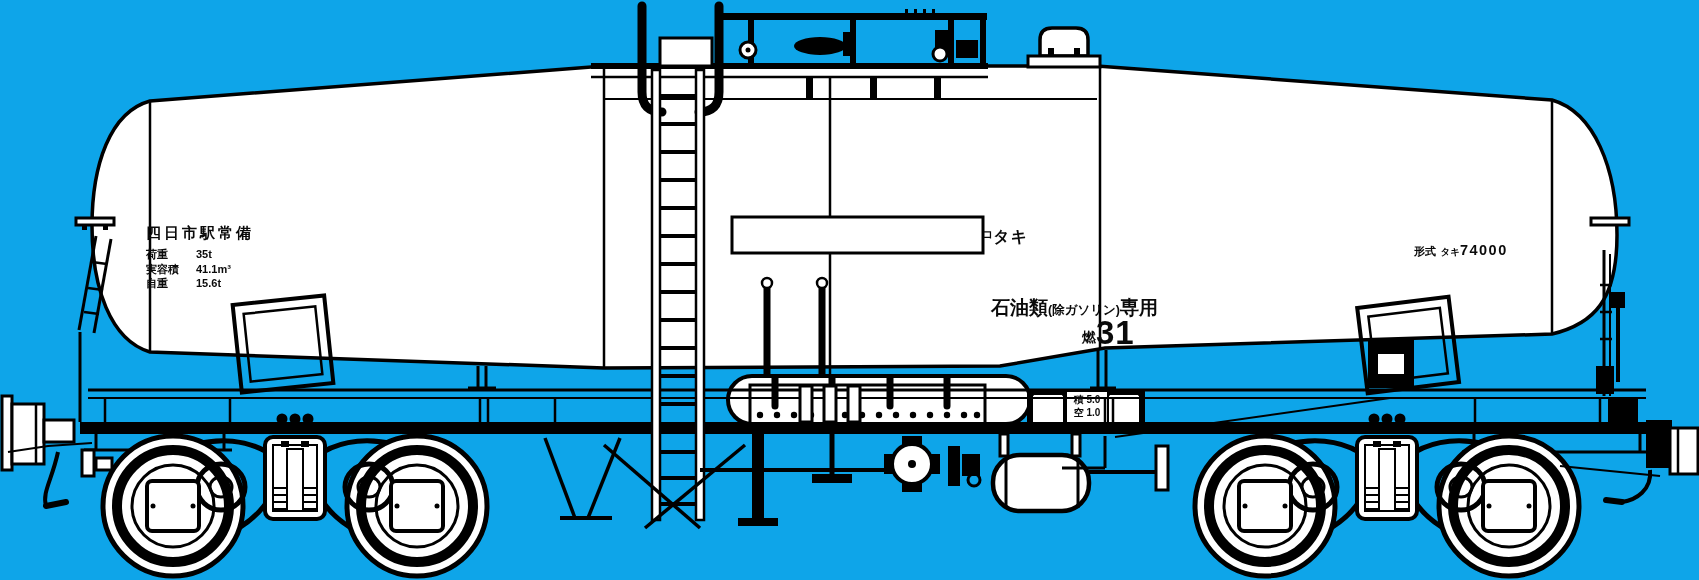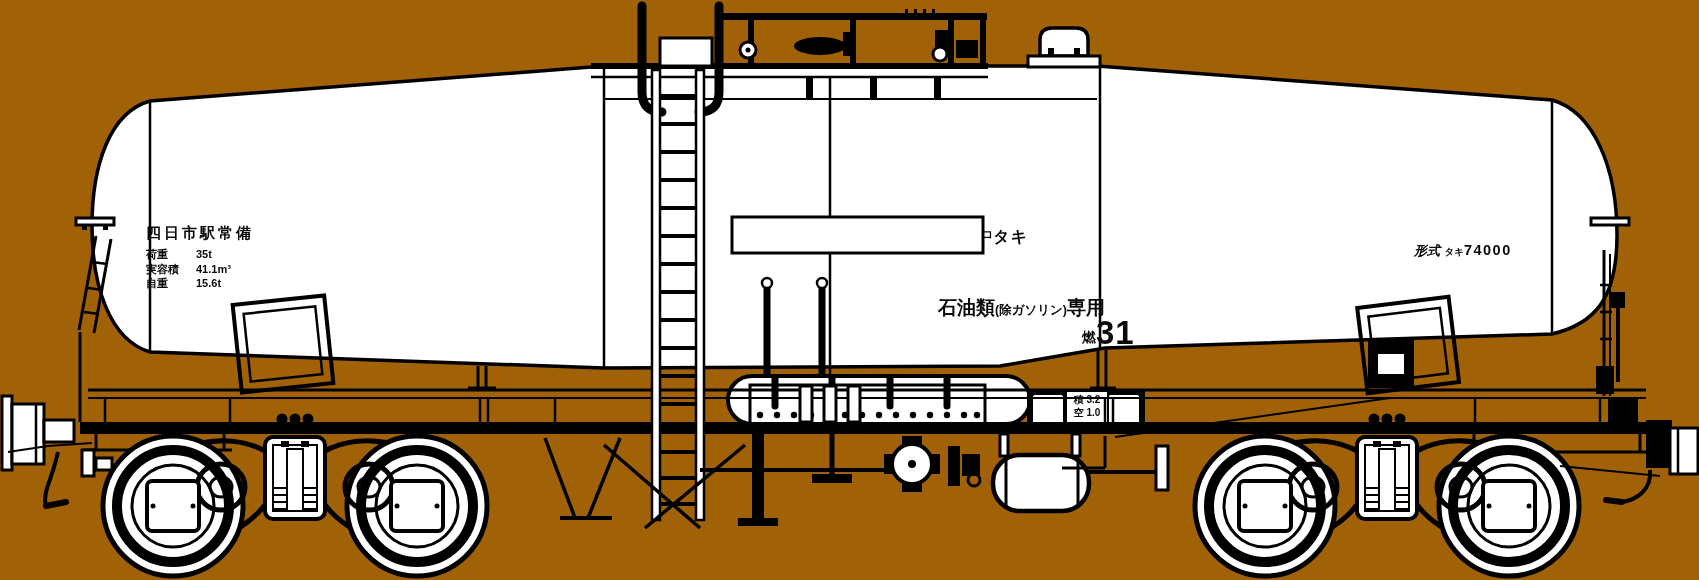--- a/index.html
+++ b/index.html
@@ -1,35 +1,35 @@
 <!DOCTYPE html>
 <html><head>
 <meta charset="utf-8">
 <style>
   html,body{margin:0;padding:0;background:#fff;}
-  .stage{position:relative;width:1699px;height:580px;background:#a16207;overflow:hidden;
+  .stage{position:relative;width:1699px;height:580px;background:#0ea5e9;overflow:hidden;
          font-family:"Liberation Sans","DejaVu Sans",sans-serif;color:#0a0a0a;}
   .stage svg{position:absolute;left:0;top:0;}
   .txt{position:absolute;white-space:nowrap;color:#0a0a0a;}
   .station{left:146px;top:224px;font-size:15px;font-weight:bold;letter-spacing:3px;}
   .specs{left:146px;top:247px;font-size:11px;font-weight:bold;}
   .spec-row{display:flex;height:14.5px;line-height:14.5px;}
   .spec-key{width:50px;}
   .spec-val{}
   .reporting{left:982px;top:227px;font-weight:bold;}
   .rep-small{font-size:11px;vertical-align:4px;}
   .rep-big{font-size:16px;letter-spacing:1px;}
-  .use{left:938px;top:295px;font-weight:bold;}
+  .use{left:991px;top:295px;font-weight:bold;}
   .use-big{font-size:19px;}
   .use-small{font-size:12.5px;}
   .fuel{left:1082px;top:314px;font-weight:bold;}
   .fuel-small{font-size:14px;vertical-align:2px;}
   .fuel-big{font-size:33px;letter-spacing:1px;}
   .typeno{left:1414px;top:241px;font-weight:bold;}
-  .type-label{font-size:13px;font-style:italic;}
+  .type-label{font-size:11px;}
   .type-kana{font-size:9.5px;}
   .type-num{font-size:14.5px;letter-spacing:1.5px;}
   .placard{left:1066px;top:393px;width:42px;font-size:10px;font-weight:bold;line-height:13px;text-align:center;}
 </style>
 </head>
 <body>
 
 <div class="stage">
 
 <svg width="1699" height="580" viewBox="0 0 1699 580">
@@ -389,17 +389,17 @@
 <div class="txt fuel">
   <span class="fuel-small">燃</span><span class="fuel-big">31</span>
 </div>
 
 <div class="txt typeno">
   <span class="type-label">形式</span>
   <span class="type-kana">タキ</span><span class="type-num">74000</span>
 </div>
 
 <div class="txt placard">
-  <div>積 3.2</div>
+  <div>積 5.0</div>
   <div>空 1.0</div>
 </div>
 
 </div>
 
 </body></html>

